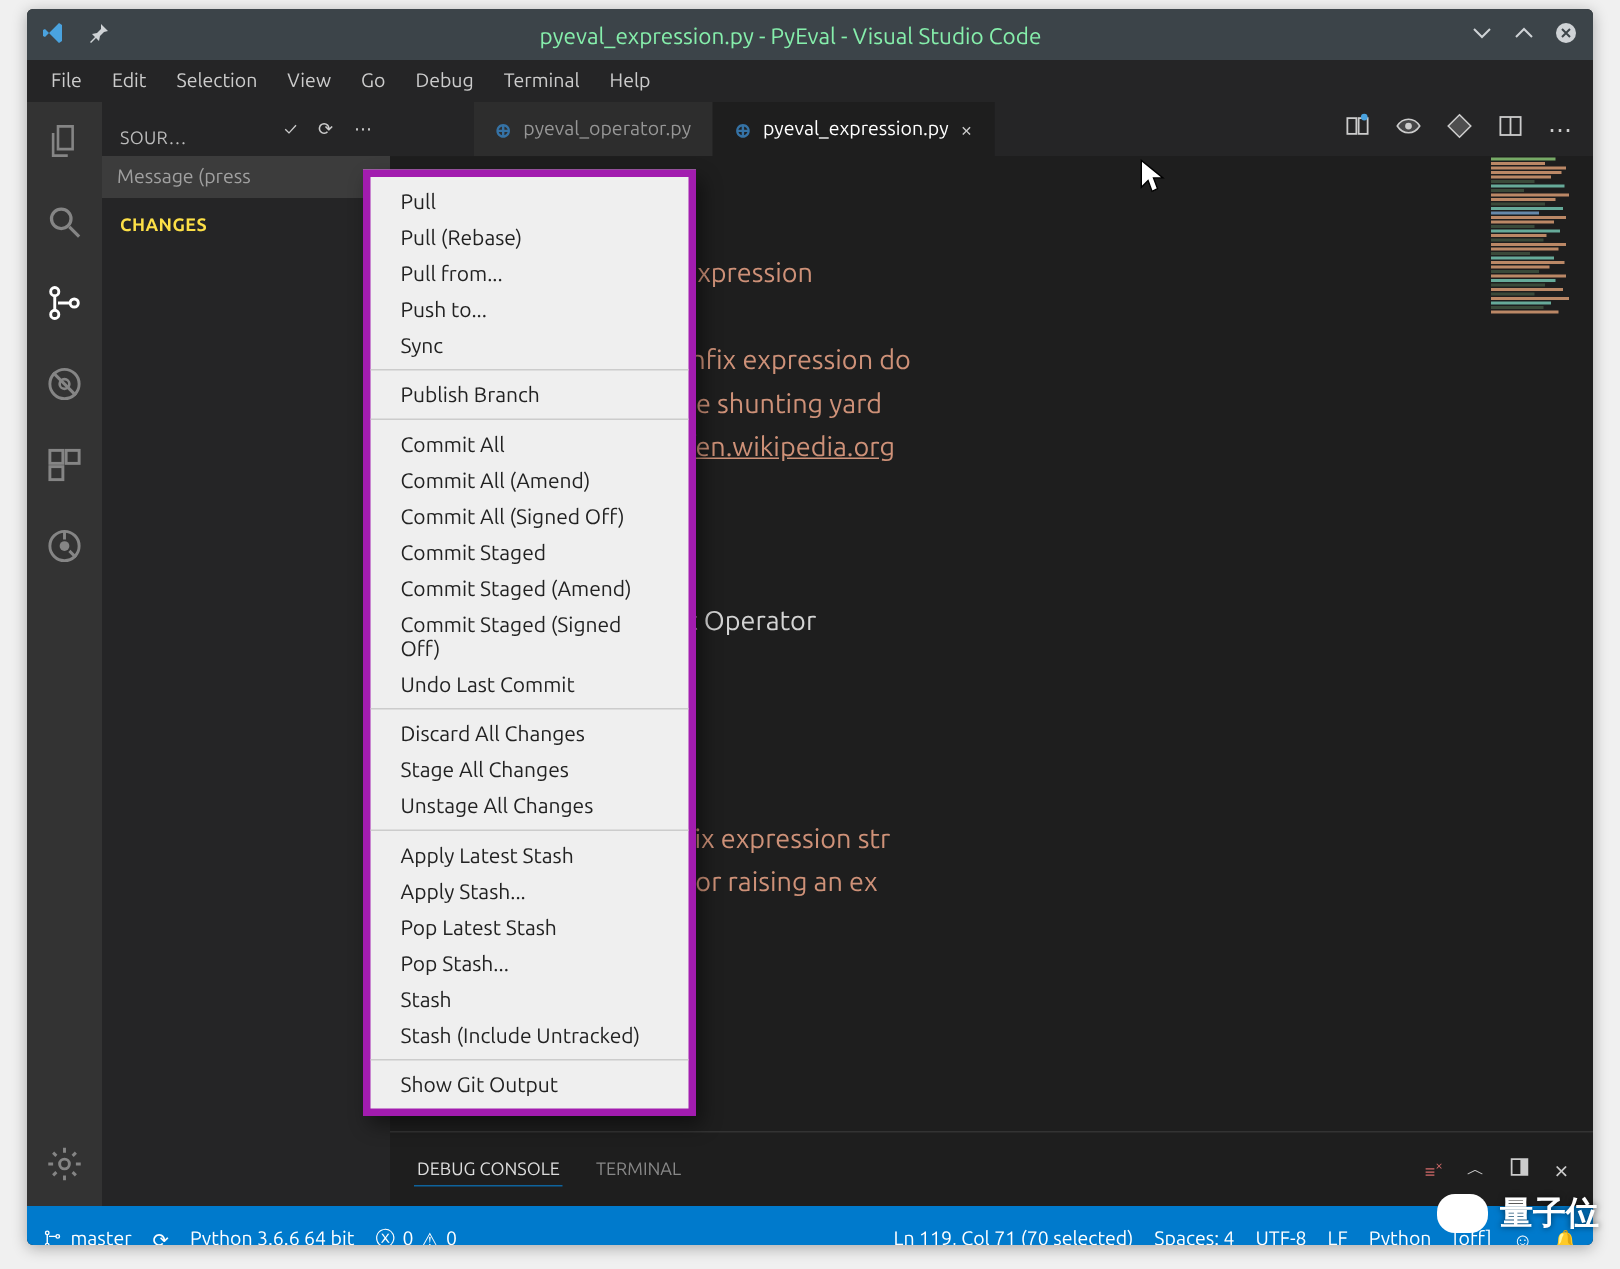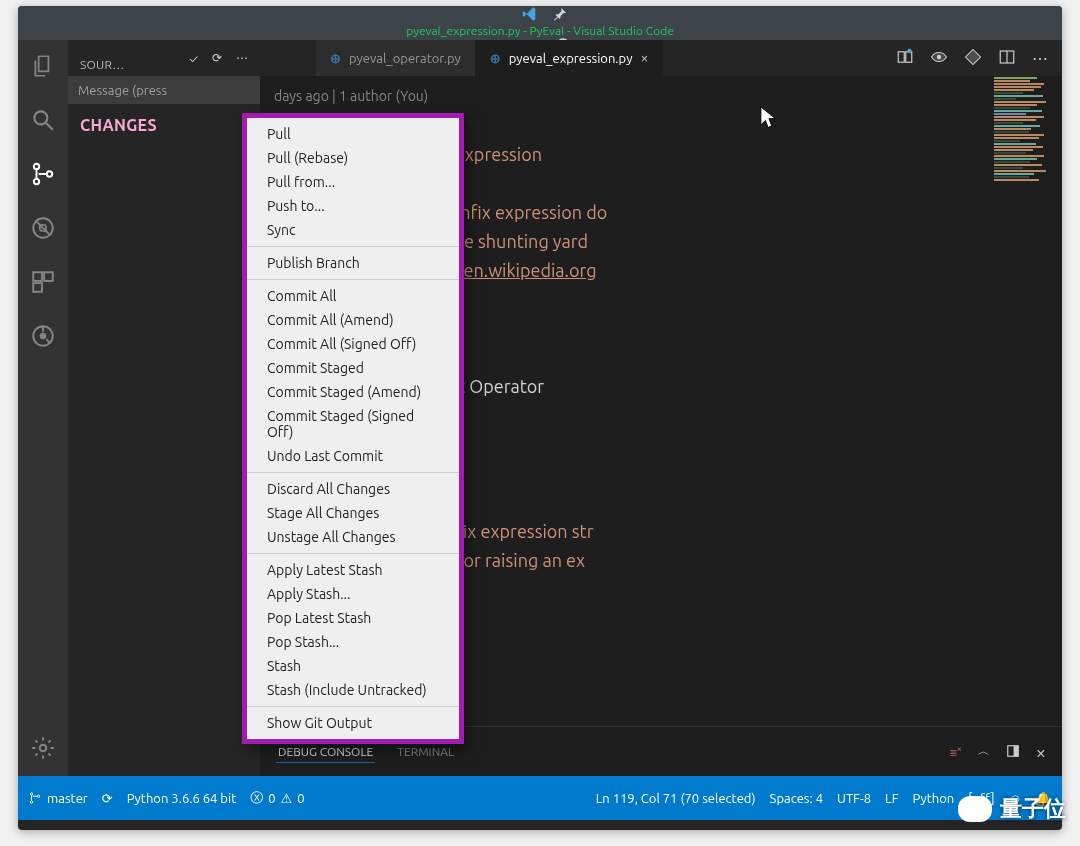--- a/index.html
+++ b/index.html
@@ -1,35 +1,35 @@
 <!DOCTYPE html>
 <html><head>
 <meta charset="utf-8">
 <style>
 * { margin:0; padding:0; box-sizing:border-box; font-family:"Segoe UI",Ubuntu,Arial,sans-serif; }
 body { width:1080px; height:846px; background:#f0f0f0; overflow:hidden; position:relative; }
 .window { position:absolute; left:18px; top:6px; width:1044px; height:824px; background:#252526; border-radius:4px; overflow:hidden; box-shadow:0 2px 10px rgba(0,0,0,0.3); }
-.titlebar { height:34px; background:#3c4449; display:flex; align-items:center; color:#22c55e; font-size:12px;flex-direction:column; }
+.titlebar { height:34px; background:#3c4449; display:flex; align-items:center; color:#86efac; font-size:15px; }
 .titlebar .left { display:flex; align-items:center; padding-left:10px; gap:14px; }
 .titlebar .center { flex:1; text-align:center; }
 .titlebar .right { display:flex; align-items:center; gap:12px; padding-right:10px; }
 .titlebar svg { width:16px; height:16px; }
 .menubar { height:28px; background:#252526; display:flex; align-items:center; padding:0 8px; gap:4px; color:#ccc; font-size:13px; }
 .menubar span { padding:2px 8px; cursor:pointer; }
 .body { display:flex; height:736px; background:#1e1e1e; }
 .activitybar { width:50px; background:#333333; display:flex; flex-direction:column; align-items:center; padding-top:12px; gap:26px; }
 .activitybar .icon { width:28px; height:28px; display:flex; align-items:center; justify-content:center; color:#858585; }
 .activitybar .icon.active { color:#fff; }
 .activitybar .spacer { flex:1; }
 .sidebar { width:192px; background:#252526; color:#ccc; font-size:12px; display:flex; flex-direction:column; }
 .sidebar-head { height:36px; display:flex; align-items:center; padding:0 12px; gap:14px; color:#bbb; font-size:12px; }
 .sidebar-head .title { flex:1; letter-spacing:0.2px; white-space:nowrap; overflow:hidden; text-overflow:ellipsis;margin-top:13px; }
 .sidebar-head .act { color:#ccc; }
 .commit-box { height:28px; background:#3c3c3c; margin:0 0 6px 0; display:flex; align-items:center; padding:0 10px; color:#a0a0a0; font-size:13px; }
-.changes { padding:6px 12px; color:#f9a8d4; font-weight:600; font-size:16px; letter-spacing:0.3px; }
+.changes { padding:6px 12px; color:#fde047; font-weight:600; font-size:12px; letter-spacing:0.3px; }
 .editor { flex:1; display:flex; flex-direction:column; background:#1e1e1e; position:relative; }
 .tabbar { height:36px; background:#252526; display:flex; align-items:stretch; }
 .tab { display:flex; align-items:center; gap:8px; padding:0 14px; color:#969696; font-size:13px; background:#2d2d2d; border-right:1px solid #1e1e1e; }
 .tab.active { background:#1e1e1e; color:#fff; }
 .tab .pyicon { color:#3572A5; font-weight:bold; }
 .tab .close { color:#ccc; font-size:14px; }
 .tabbar .actions { margin-left:auto; display:flex; align-items:center; gap:16px; padding-right:14px; color:#ccc; }
 .code { flex:1; font-family:Consolas,Menlo,monospace; font-size:18px; line-height:29px; color:#d4d4d4; padding:6px 0 0 0; overflow:hidden; position:relative; }
 .codeline { white-space:pre; padding-left:14px; }
 .lens { color:#858585; font-size:14px; padding-left:14px; }
@@ -80,20 +80,30 @@
       <span><svg viewBox="0 0 24 24">
             <path stroke="#cfd3d6" stroke-width="2" fill="none" d="M4 16l8-8 8 8"></path>
           </svg></span>
       <span><svg viewBox="0 0 24 24">
             <circle cx="12" cy="12" r="10" fill="#cfd3d6"></circle>
             <path stroke="#3c4449" stroke-width="2" d="M8 8l8 8M16 8l-8 8"></path>
           </svg></span>
     </div>
   </div>
 
+  <div class="menubar">
+    <span>File</span>
+    <span>Edit</span>
+    <span>Selection</span>
+    <span>View</span>
+    <span>Go</span>
+    <span>Debug</span>
+    <span>Terminal</span>
+    <span>Help</span>
+  </div>
 
   <div class="body">
     <div class="activitybar">
       <div class="icon">
           <svg viewBox="0 0 24 24" width="26" height="26">
             <path fill="none" stroke="currentColor" stroke-width="1.6" d="M8 3h9v14H8zM5 7v14h9"></path>
           </svg>
         </div>
       <div class="icon">
           <svg viewBox="0 0 24 24" width="26" height="26">

